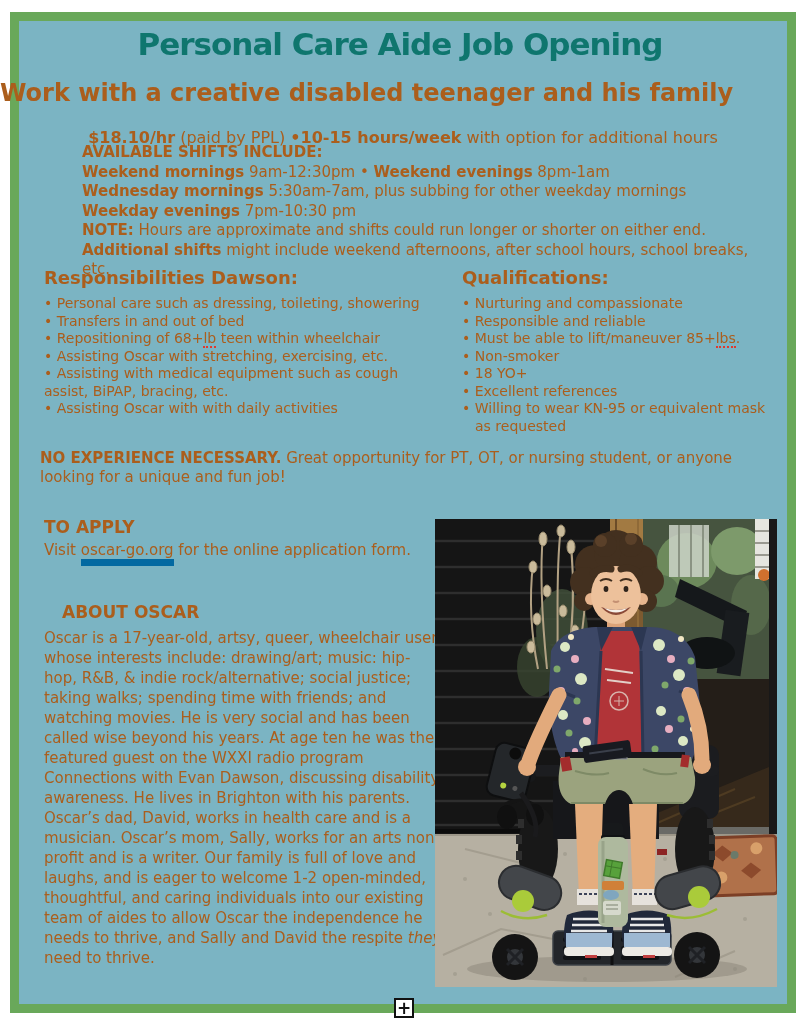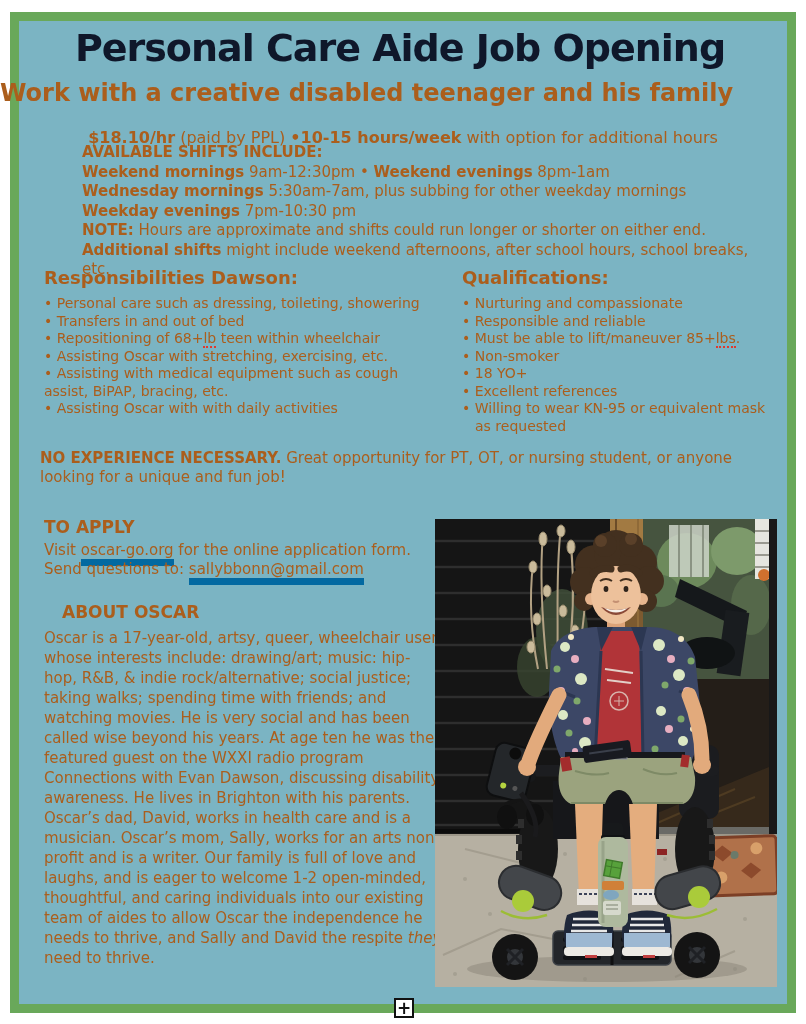--- a/index.html
+++ b/index.html
@@ -7,21 +7,21 @@
     width:806px;height:1024px;position:relative;background:#ffffff;
     font-family:"DejaVu Sans","Liberation Sans",sans-serif;overflow:hidden;
   }
   .frame{
     position:absolute;left:10px;top:12px;width:768px;height:983px;
     border:9px solid #69a85a;background:#7bb4c3;
   }
   .b{font-weight:bold;}
   .title{
     position:absolute;left:0;right:6px;top:26px;text-align:center;
-    font-size:38px;font-weight:bold;color:#0f172a;letter-spacing:-1px;margin:0;
+    font-size:31px;font-weight:bold;color:#0f766e;letter-spacing:-1px;margin:0;
   }
   .subtitle{
     position:absolute;left:0;right:0;top:79px;text-align:left;
     font-size:24px;font-weight:700;color:#ab5e1c;margin:0;
   }
   .payline{
     position:absolute;left:0;right:0;top:111px;text-align:center;
     font-size:16px;color:#ab5e1c;margin:17px;white-space:nowrap;
   }
   .shifts{position:absolute;left:82px;top:143px;width:680px;color:#ab5e1c;font-size:15px;line-height:19.5px;}
@@ -92,21 +92,20 @@
       <li><span>Excellent references</span></li>
       <li><span>Willing to wear KN-95 or equivalent mask as requested</span></li>
     </ul>
   </div>
 
   <p class="noexp"><span class="b">NO EXPERIENCE NECESSARY.</span><span> Great opportunity for PT, OT, or nursing student, or anyone looking for a unique and fun job!</span></p>
 
   <div class="apply">
     <h3>TO APPLY</h3>
     <p><span>Visit </span><span class="link">oscar-go.org</span><span> for the online application form.</span></p>
-    <p><span>Send questions to: </span><span class="link">sallybbonn@gmail.com</span></p>
   </div>
 
   <div class="about">
     <h3>ABOUT OSCAR</h3>
     <p><span>Oscar is a 17-year-old, artsy, queer, wheelchair user whose interests include: drawing/art; music: hip-hop, R&amp;B, &amp; indie rock/alternative; social justice; taking walks; spending time with friends; and watching movies. He is very social and has been called wise beyond his years. At age ten he was the featured guest on the WXXI radio program Connections with Evan Dawson, discussing disability awareness. He lives in Brighton with his parents. Oscar’s dad, David, works in health care and is a musician. Oscar’s mom, Sally, works for an arts non-profit and is a writer. Our family is full of love and laughs, and is eager to welcome 1-2 open-minded, thoughtful, and caring individuals into our existing team of aides to allow Oscar the independence he needs to thrive, and Sally and David the respite </span><span class="it">they</span><span> need to thrive.</span></p>
   </div>
 
   <figure class="photo" aria-label="Smiling teenager with curly dark hair wearing a navy floral shirt over a red t-shirt and olive shorts, seated in a black power wheelchair with lime green accents, outside a dark-paneled house with a glass door, dried plants behind him and a water bottle between his sneakers">
     <svg viewBox="0 0 342 468" width="342" height="468" xmlns="http://www.w3.org/2000/svg">
 

